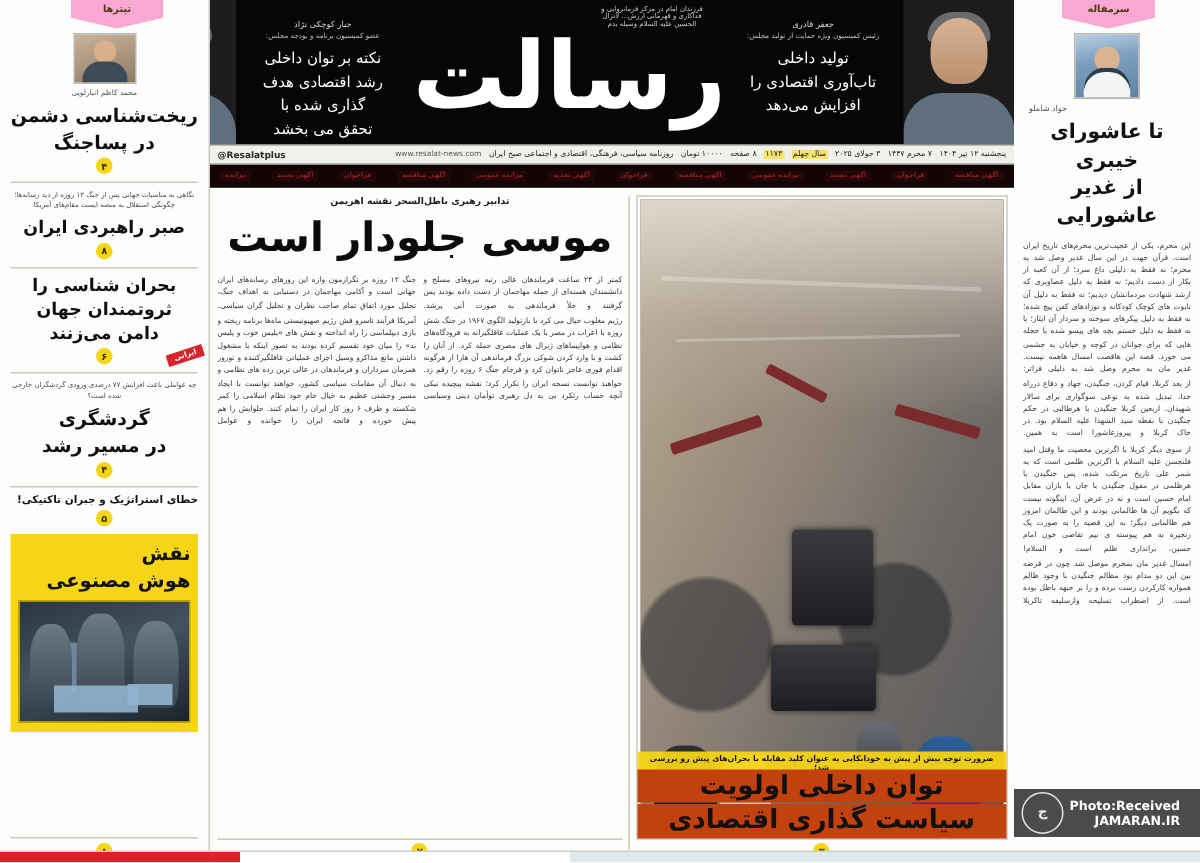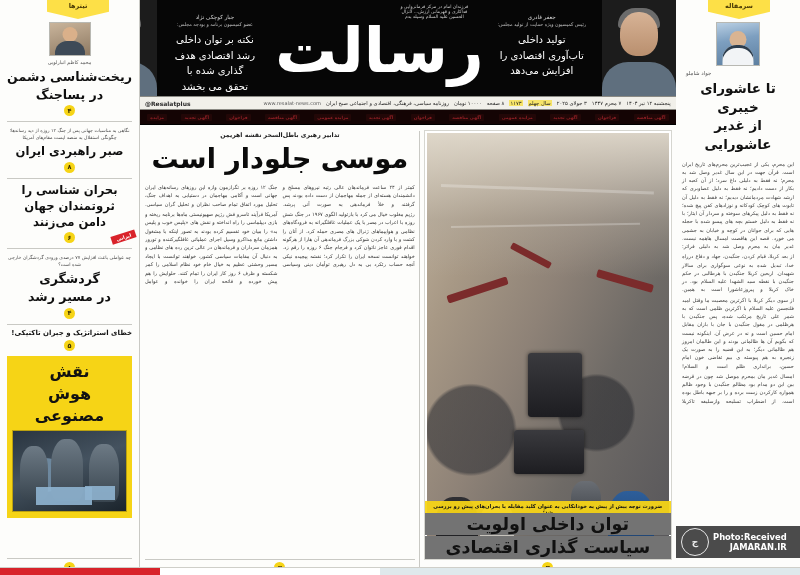--- a/index.html
+++ b/index.html
@@ -21,21 +21,21 @@
 
   
   .vrule { width: 1px; background: #c9c9c4; align-self: stretch; }
   .hrule { height: 1px; background: #c9c9c4; margin: 3px 0; }
 
   
   .ribbon {
     position: absolute;
     top: 0;
     width: 62px; height: 19px;
-    background: #fde047;
+    background: #f9a8d4;
     color: #4a3a05;
     font-size: 6.5px;
     font-weight: bold;
     text-align: center;
     line-height: 13px;
     clip-path: polygon(0 0, 100% 0, 100% 62%, 50% 100%, 0 62%);
     z-index: 12;
     letter-spacing: -0.2px;
   }
   .ribbon.left { left: 32px; }
@@ -306,21 +306,21 @@
     padding: 2px 4px; text-align:center;
     z-index: 5;
   }
   .photo-headline {
     position:absolute; left:5px; right:0; bottom:16px;
     z-index: 5;
     text-align:center;
   }
   .photo-headline span {
     display:block;
-    background: #737373;
+    background: #c2410c;
     color:#111;
     font-size: 17.5px; font-weight: bold;
     line-height: 1.3;
     padding: 0 4px;
     letter-spacing:-0.7px;
   }
   .photo-headline span + span { margin-top: 1px; }
 
   
   .pagedot {
@@ -379,22 +379,22 @@
   }
 
   
   .ai-box {
     background:#f6d416;
     padding: 5px 5px 6px 5px;
     margin-top: 3px;
     position: relative;
   }
   .ai-title {
-    font-size: 16px; font-weight:bold; color:#121212;
-    text-align:center; line-height:1.35; letter-spacing:-0.4px;
+    font-size: 13px; font-weight:bold; color:#121212;
+    text-align:right; line-height:1.35; letter-spacing:-0.4px;
     margin-bottom: 4px;
   }
   .ai-photo {
     width: 100%; height: 82px;
     background:
       radial-gradient(circle at 30% 55%, rgba(120,150,175,.8) 0 18%, transparent 19%),
       linear-gradient(160deg,#2a3540 0%, #44525f 45%, #1b242c 100%);
     border:1px solid #bba10f;
     position:relative; overflow:hidden;
   }

